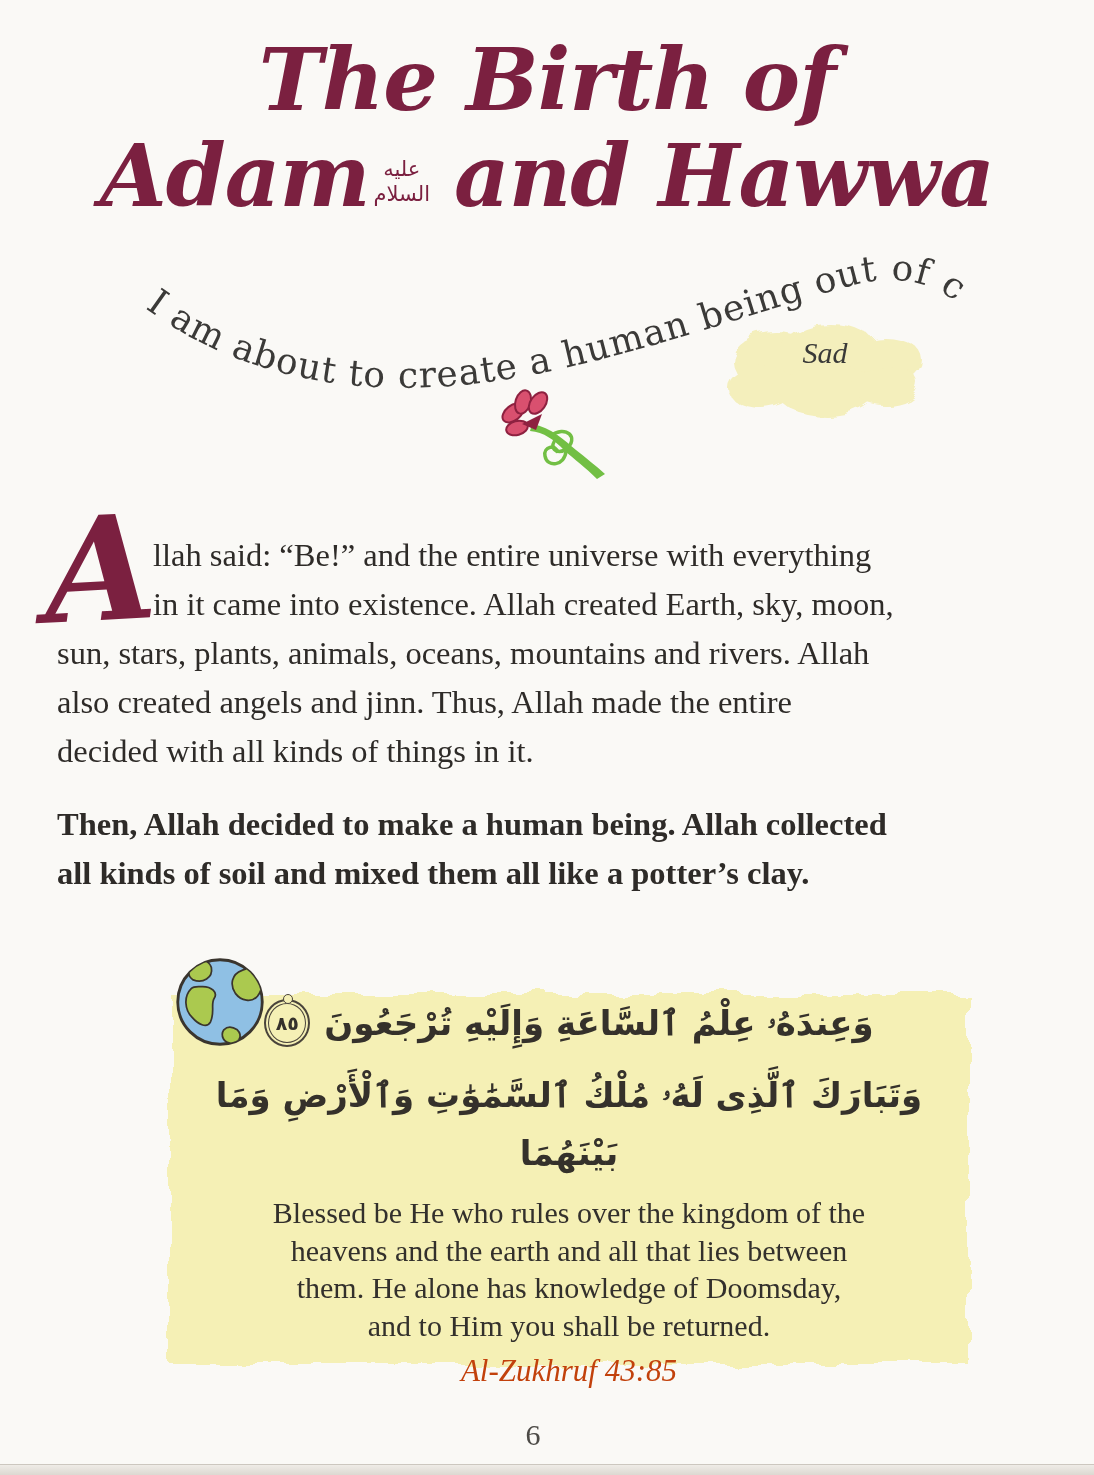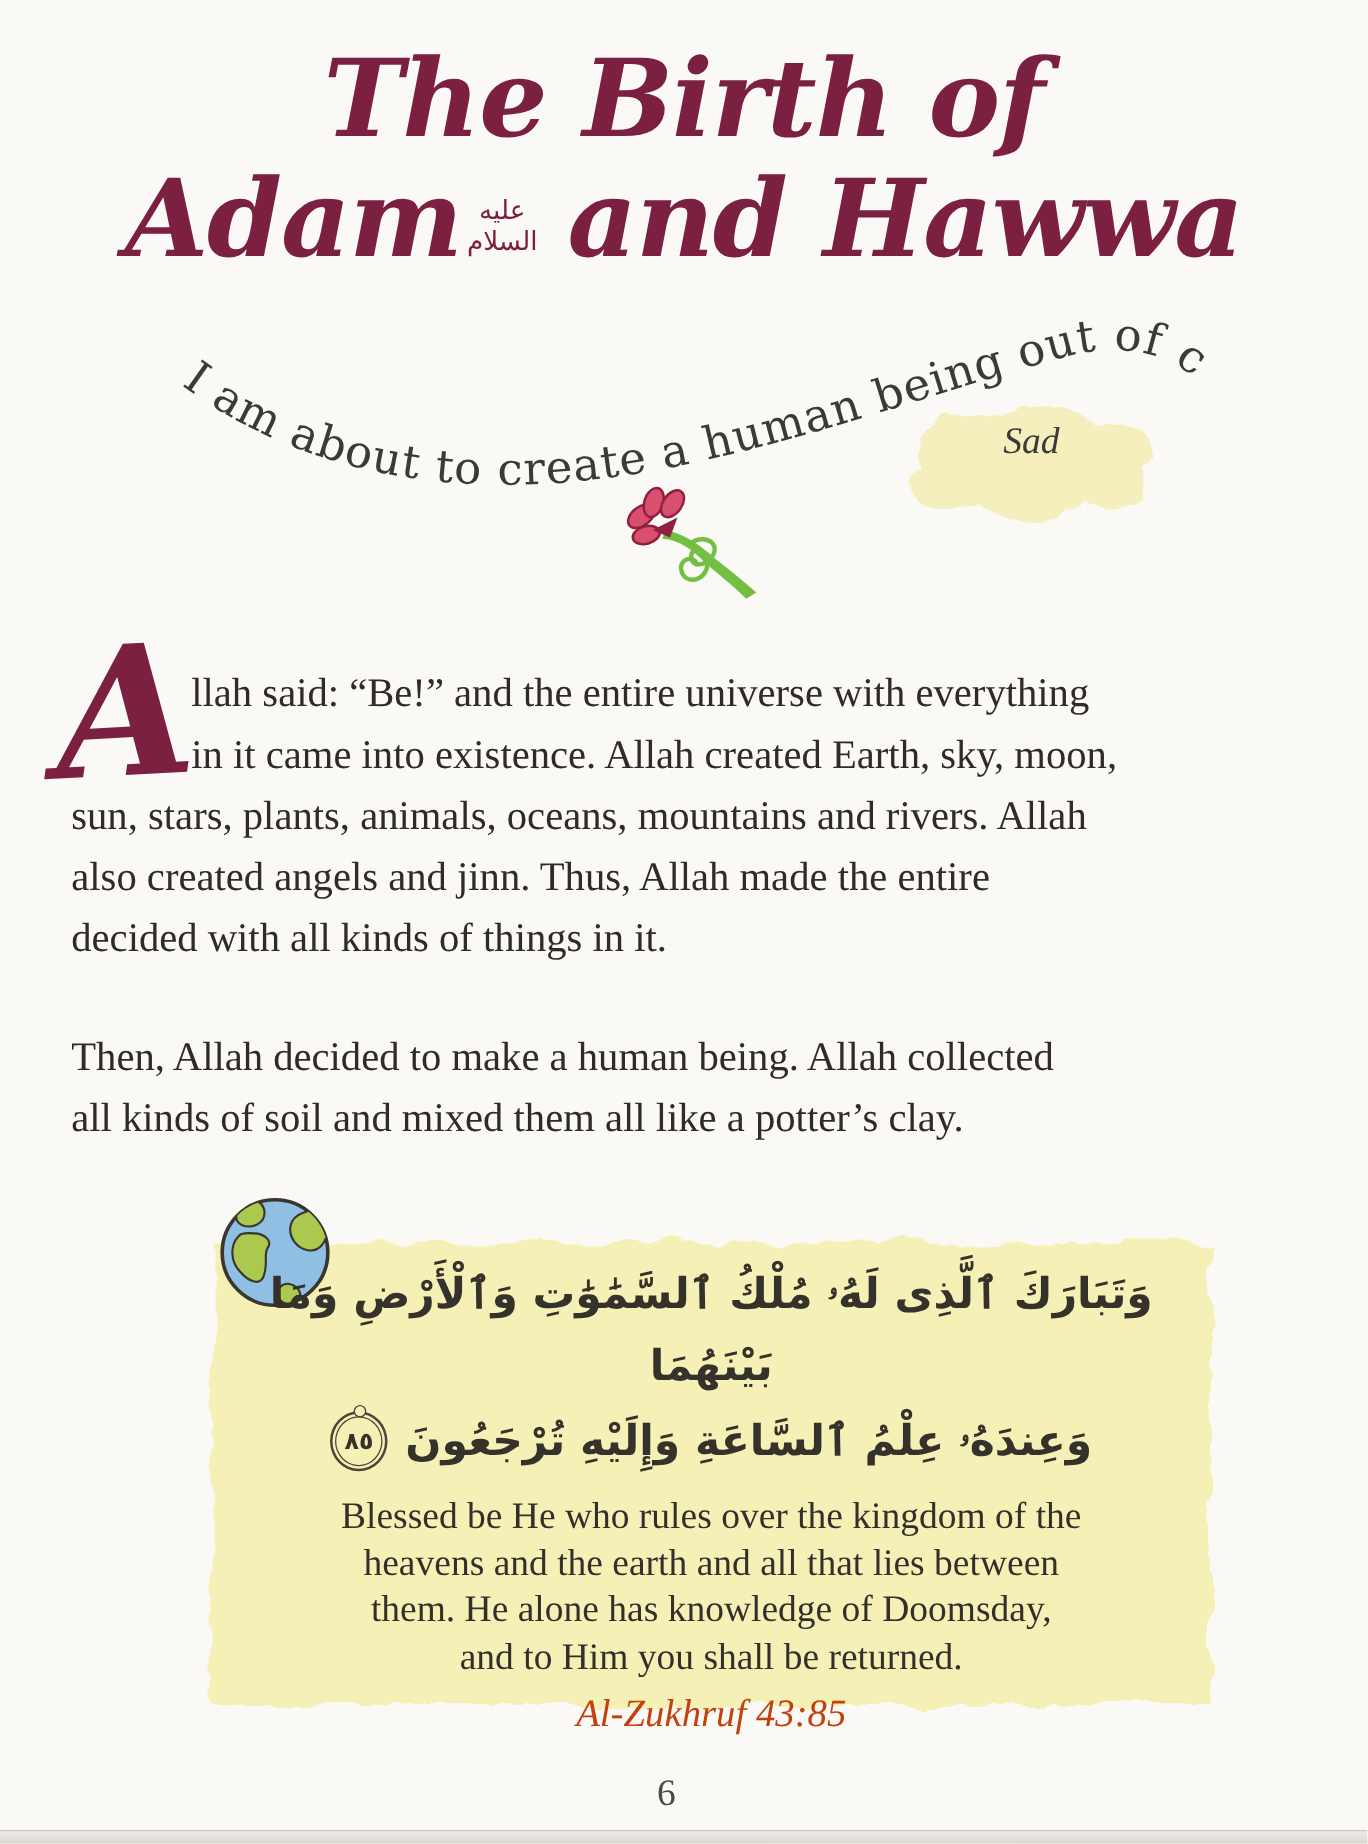--- a/index.html
+++ b/index.html
@@ -61,21 +61,21 @@
   .dropcap {
     position: absolute; left: 44px; top: 498px;
     font-family: "DejaVu Serif", serif;
     font-style: italic; font-weight: 700;
     font-size: 144px; line-height: 144px;
     color: #7b2040;
     transform: rotate(-3deg);
   }
   .para { position: absolute; left: 57px; width: 1005px; }
   .para1 { top: 531px; }
-  .para2 { top: 822px; }
+  .para2 { top: 800px; font-weight: bold; }
   .para .line {
     font-size: 32.5px; line-height: 49px; height: 49px;
     white-space: nowrap; color: #2e2b28;
   }
   .para1 .line.indent { padding-left: 96px; }
 
   
   .versebox-bg { position: absolute; left: 152px; top: 978px; }
   .earth { position: absolute; left: 172px; top: 952px; }
   .versebox-content {
@@ -218,27 +218,27 @@
   <circle cx="50" cy="50" r="44" stroke="#3a352e" stroke-width="3" fill="#8fc0e4"></circle>
   <g clip-path="url(#earthclip)" stroke="#3a352e" stroke-width="1.8">
     <path d="M28 8 C 18 14, 14 22, 22 27 C 32 31, 43 25, 41 14 C 39 8, 34 6, 28 8 Z" fill="#abc94f"></path>
     <path d="M20 36 C 12 44, 13 58, 21 66 C 27 73, 36 78, 40 71 C 45 60, 40 52, 44 46 C 48 40, 41 34, 32 34 C 27 34, 23 33, 20 36 Z" fill="#abc94f"></path>
     <path d="M73 17 C 62 21, 60 32, 66 41 C 72 49, 83 51, 89 44 C 96 35, 95 23, 87 17 C 81 13, 79 15, 73 17 Z" fill="#abc94f"></path>
     <path d="M54 79 C 50 85, 54 93, 62 93 C 70 93, 74 85, 68 79 C 62 75, 58 75, 54 79 Z" fill="#abc94f"></path>
   </g>
 </svg>
 
 <div class="versebox-content">
-  <div class="arabic-line arabic-line1">وَتَبَارَكَ ٱلَّذِى لَهُۥ مُلْكُ ٱلسَّمَٰوَٰتِ وَٱلْأَرْضِ وَمَا بَيْنَهُمَا</div>
   <div class="arabic-line arabic-line2">
     <span>وَعِندَهُۥ عِلْمُ ٱلسَّاعَةِ وَإِلَيْهِ تُرْجَعُونَ</span>
     <span class="medallion">
         <span>٨٥</span>
       </span>
   </div>
+  <div class="arabic-line arabic-line1">وَتَبَارَكَ ٱلَّذِى لَهُۥ مُلْكُ ٱلسَّمَٰوَٰتِ وَٱلْأَرْضِ وَمَا بَيْنَهُمَا</div>
   <div class="translation">
     <div class="tline">Blessed be He who rules over the kingdom of the</div>
     <div class="tline">heavens and the earth and all that lies between</div>
     <div class="tline">them. He alone has knowledge of Doomsday,</div>
     <div class="tline">and to Him you shall be returned.</div>
   </div>
   <div class="verse-ref">Al-Zukhruf 43:85</div>
 </div>
 
 <div class="page-number">6</div>

